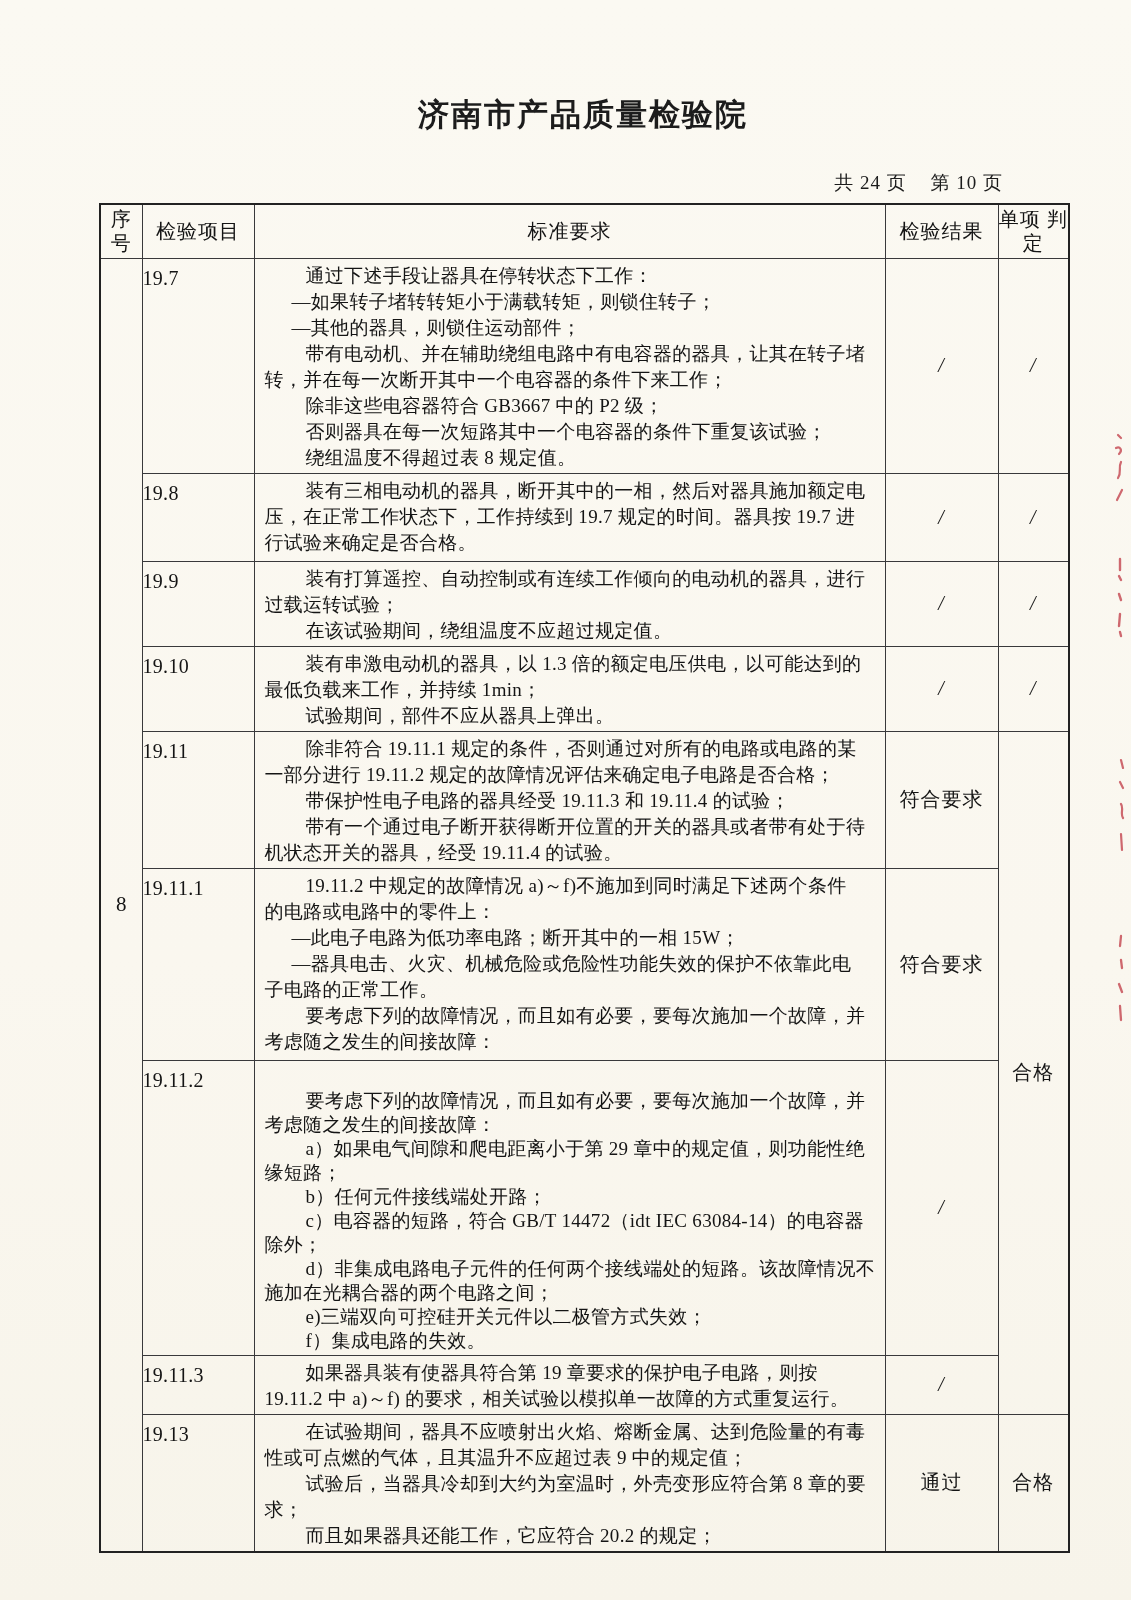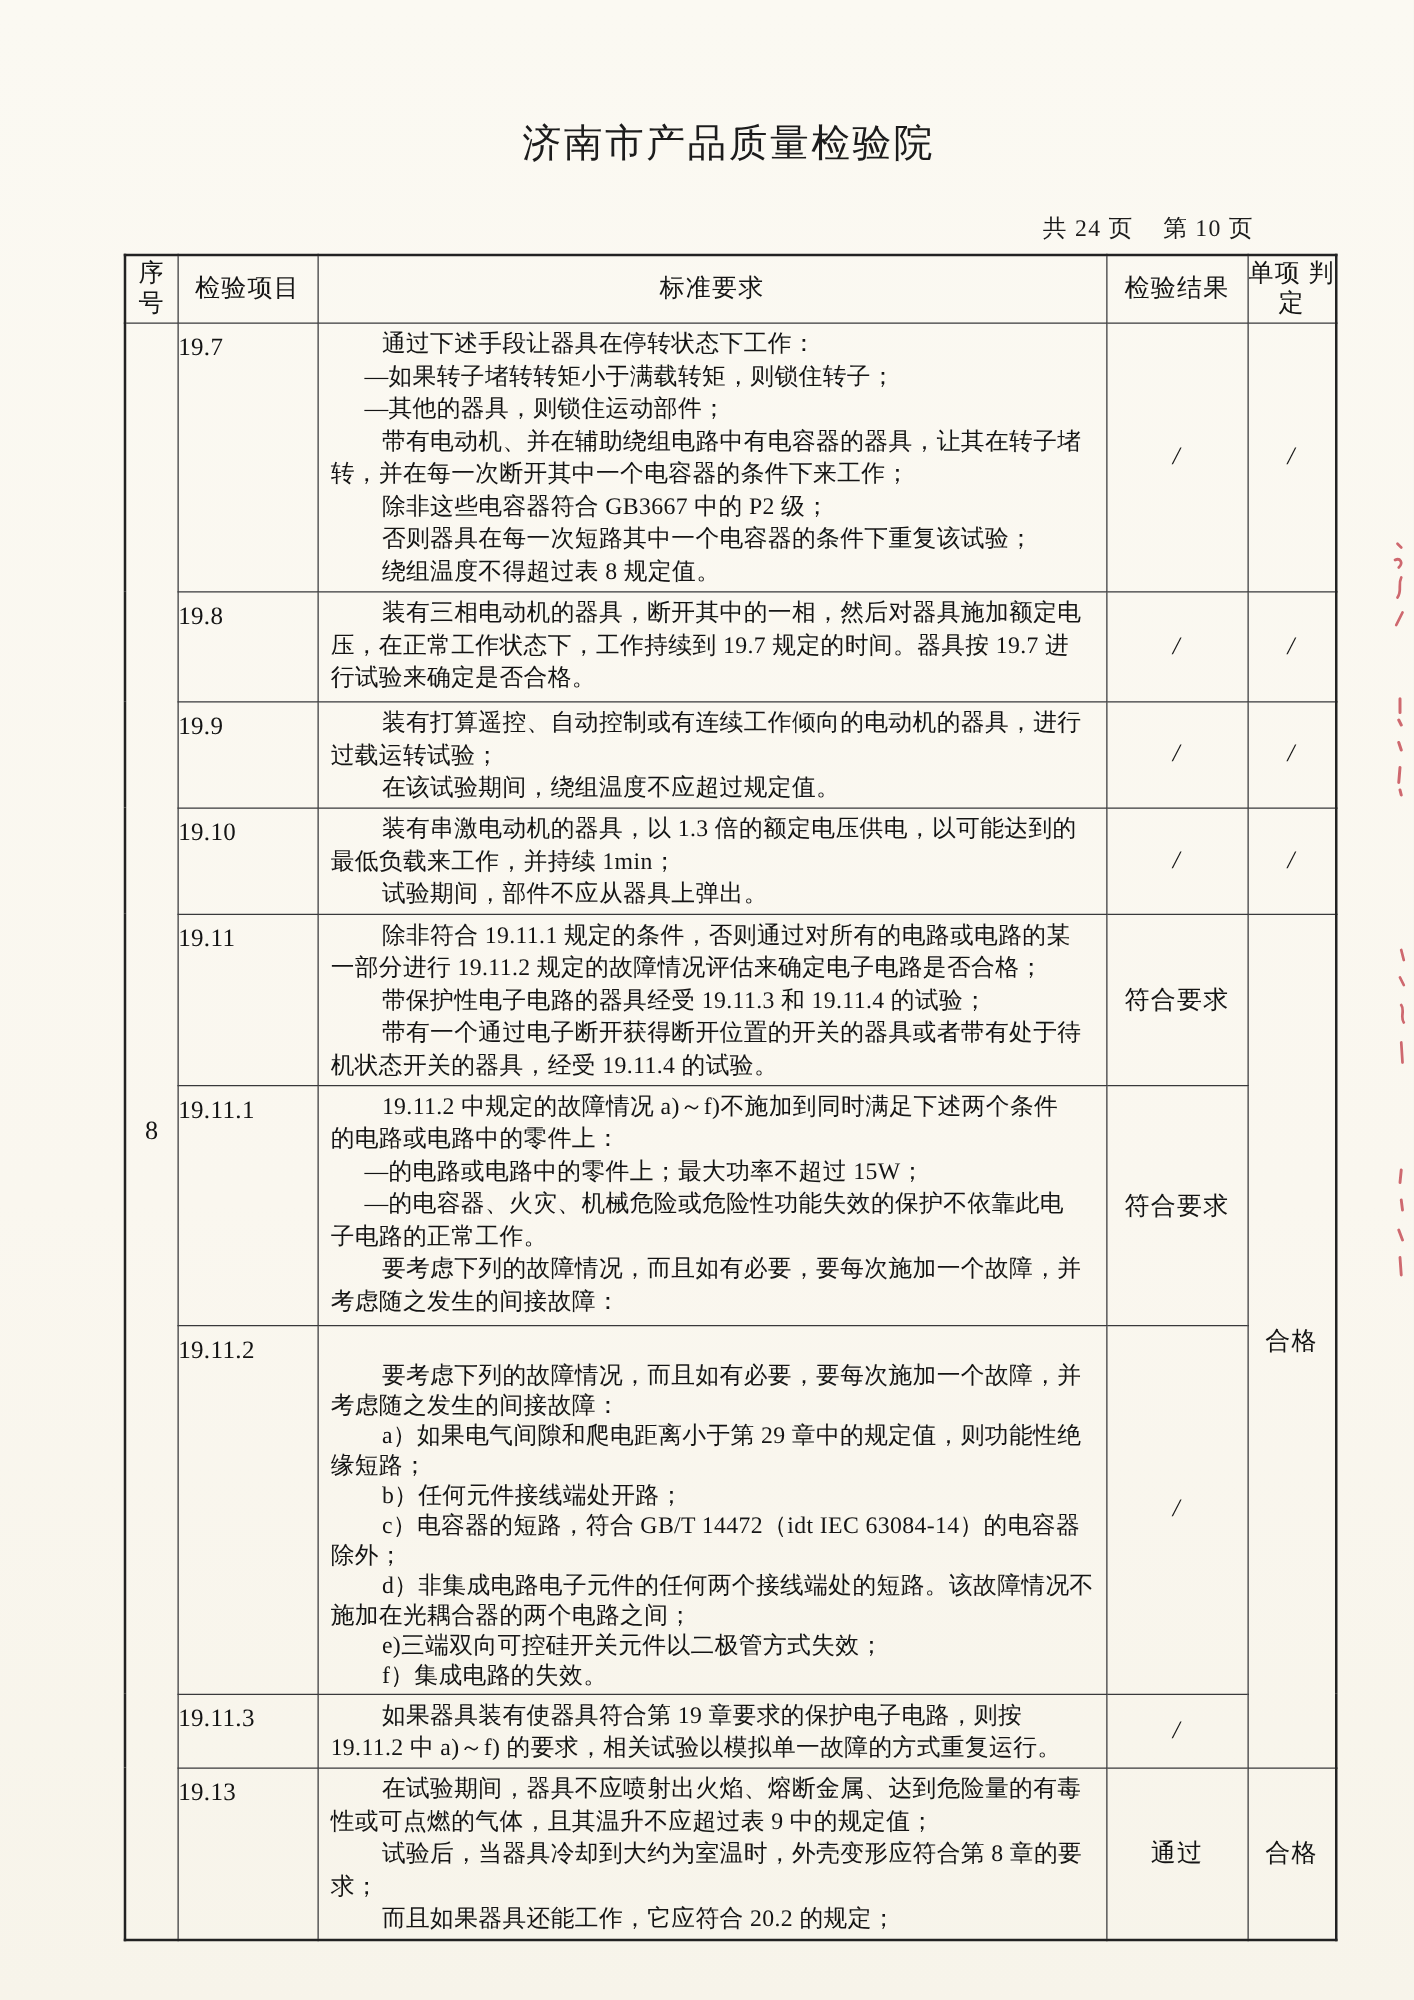--- a/index.html
+++ b/index.html
@@ -11,21 +11,21 @@
     position:relative;
     overflow:hidden;
   }
   .page{
     position:absolute;inset:0;
     background:linear-gradient(180deg,#fbf9f2 0%,#faf7ef 60%,#f7f4ea 100%);
   }
   
   .org-title{
     position:absolute;left:418px;top:94px;
-    font-size:31px;font-weight:normal;letter-spacing:2px;
+    font-size:31px;font-weight:bold;letter-spacing:2px;
     color:#1c1c1c;
   }
   .doc-no{
     position:absolute;left:788px;top:99px;
     font-size:25px;letter-spacing:1px;color:#1c1c1c;
   }
   .report-subtitle{
     position:absolute;left:432px;top:138px;
     font-size:30px;font-weight:bold;letter-spacing:13px;
     color:#1c1c1c;
@@ -170,22 +170,22 @@
           </td>
       <td class="result-cell">符合要求</td>
       <td class="verdict-cell" rowspan="4">合格</td>
     </tr>
 
     <tr style="height:192px">
       <td class="item-cell">19.11.1</td>
       <td class="req-cell">
             <div class="line i2">19.11.2 中规定的故障情况 a)～f)不施加到同时满足下述两个条件</div>
             <div class="line i0">的电路或电路中的零件上：</div>
-            <div class="line i1">—的电路或电路中的零件上；最大功率不超过 15W；</div>
-            <div class="line i1">—的电容器、火灾、机械危险或危险性功能失效的保护不依靠此电</div>
+            <div class="line i1">—此电子电路为低功率电路；断开其中的一相 15W；</div>
+            <div class="line i1">—器具电击、火灾、机械危险或危险性功能失效的保护不依靠此电</div>
             <div class="line i0">子电路的正常工作。</div>
             <div class="line i2">要考虑下列的故障情况，而且如有必要，要每次施加一个故障，并</div>
             <div class="line i0">考虑随之发生的间接故障：</div>
           </td>
       <td class="result-cell">符合要求</td>
     </tr>
 
     <tr style="height:288px">
       <td class="item-cell">19.11.2</td>
       <td class="req-cell tight">

